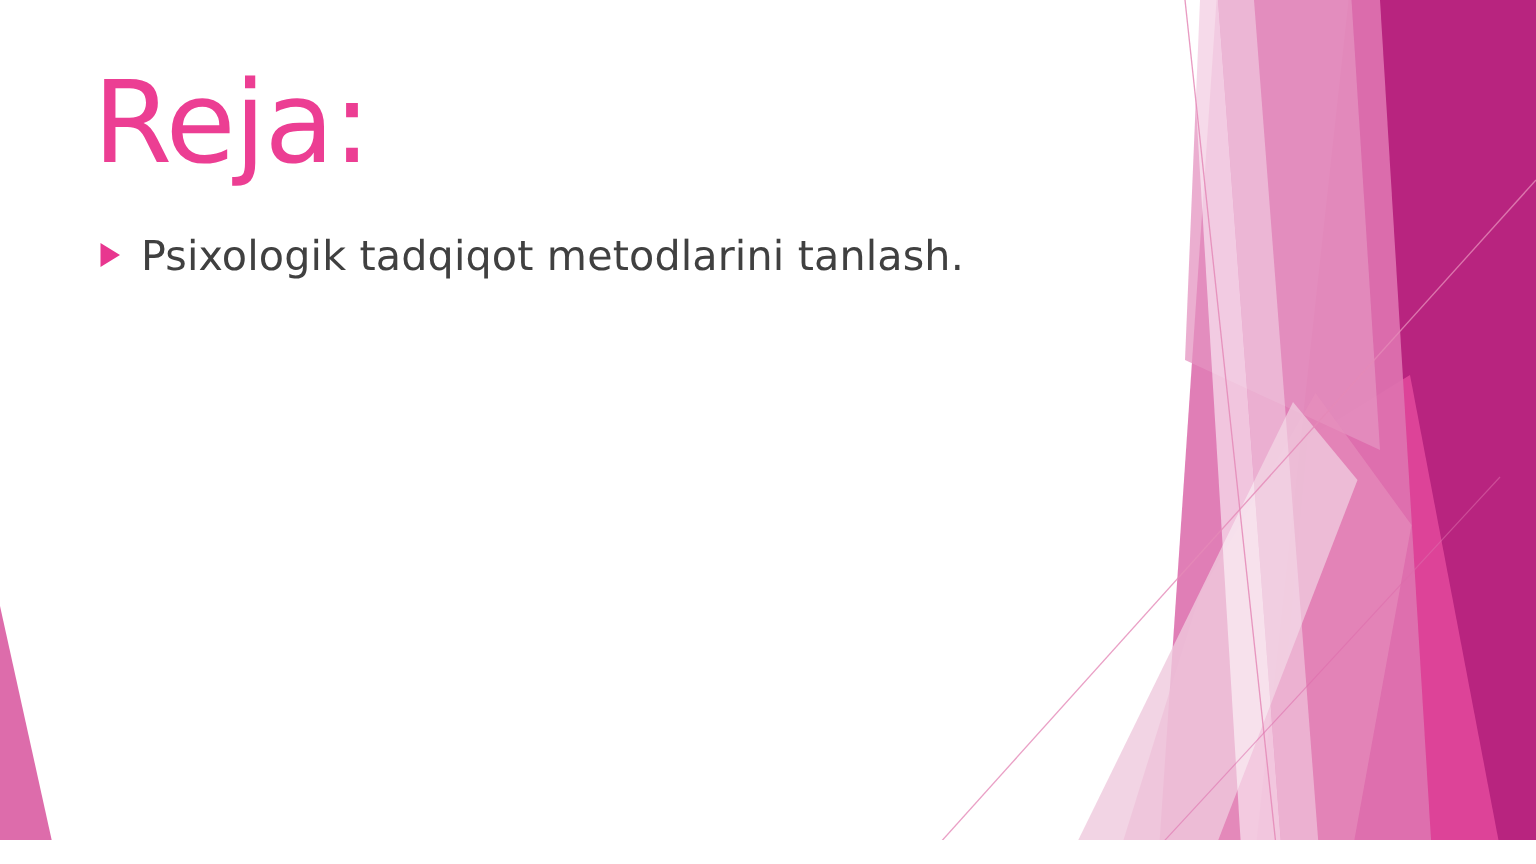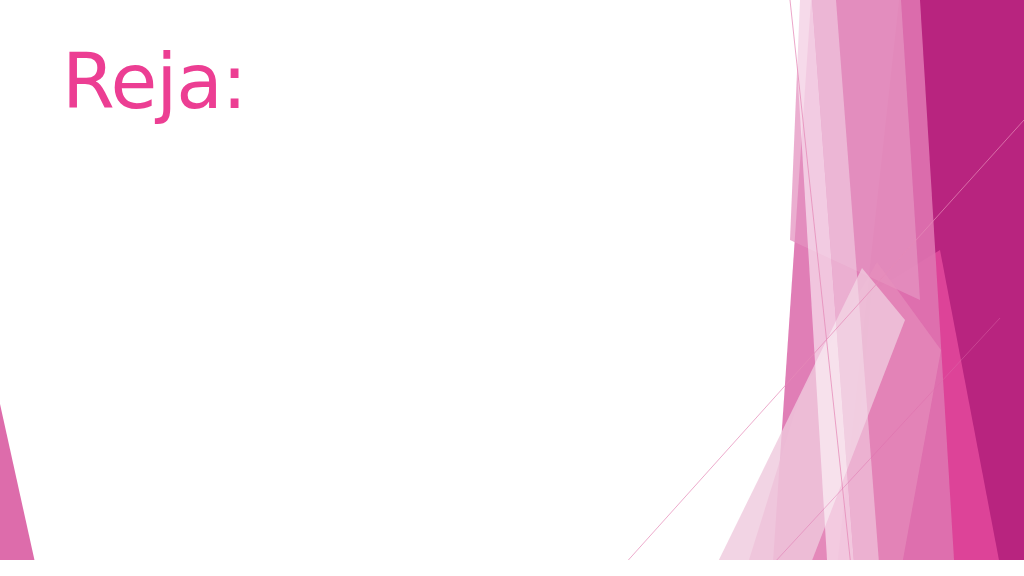--- a/index.html
+++ b/index.html
@@ -109,17 +109,21 @@
   </svg>
 
   <div id="content">
 
     <h1 id="title" style="color:#ec3e93;">Reja:</h1>
 
     <ul id="bullet-list">
 
 
 
+      <li class="bullet-item" style="color:#404040;">
+        <span class="bullet-marker"></span>
+        <span class="bullet-text">Psixologik tadqiqot metodlarini tanlash.</span>
+      </li>
 
     </ul>
   </div>
 
 </div>
 
 </body></html>

